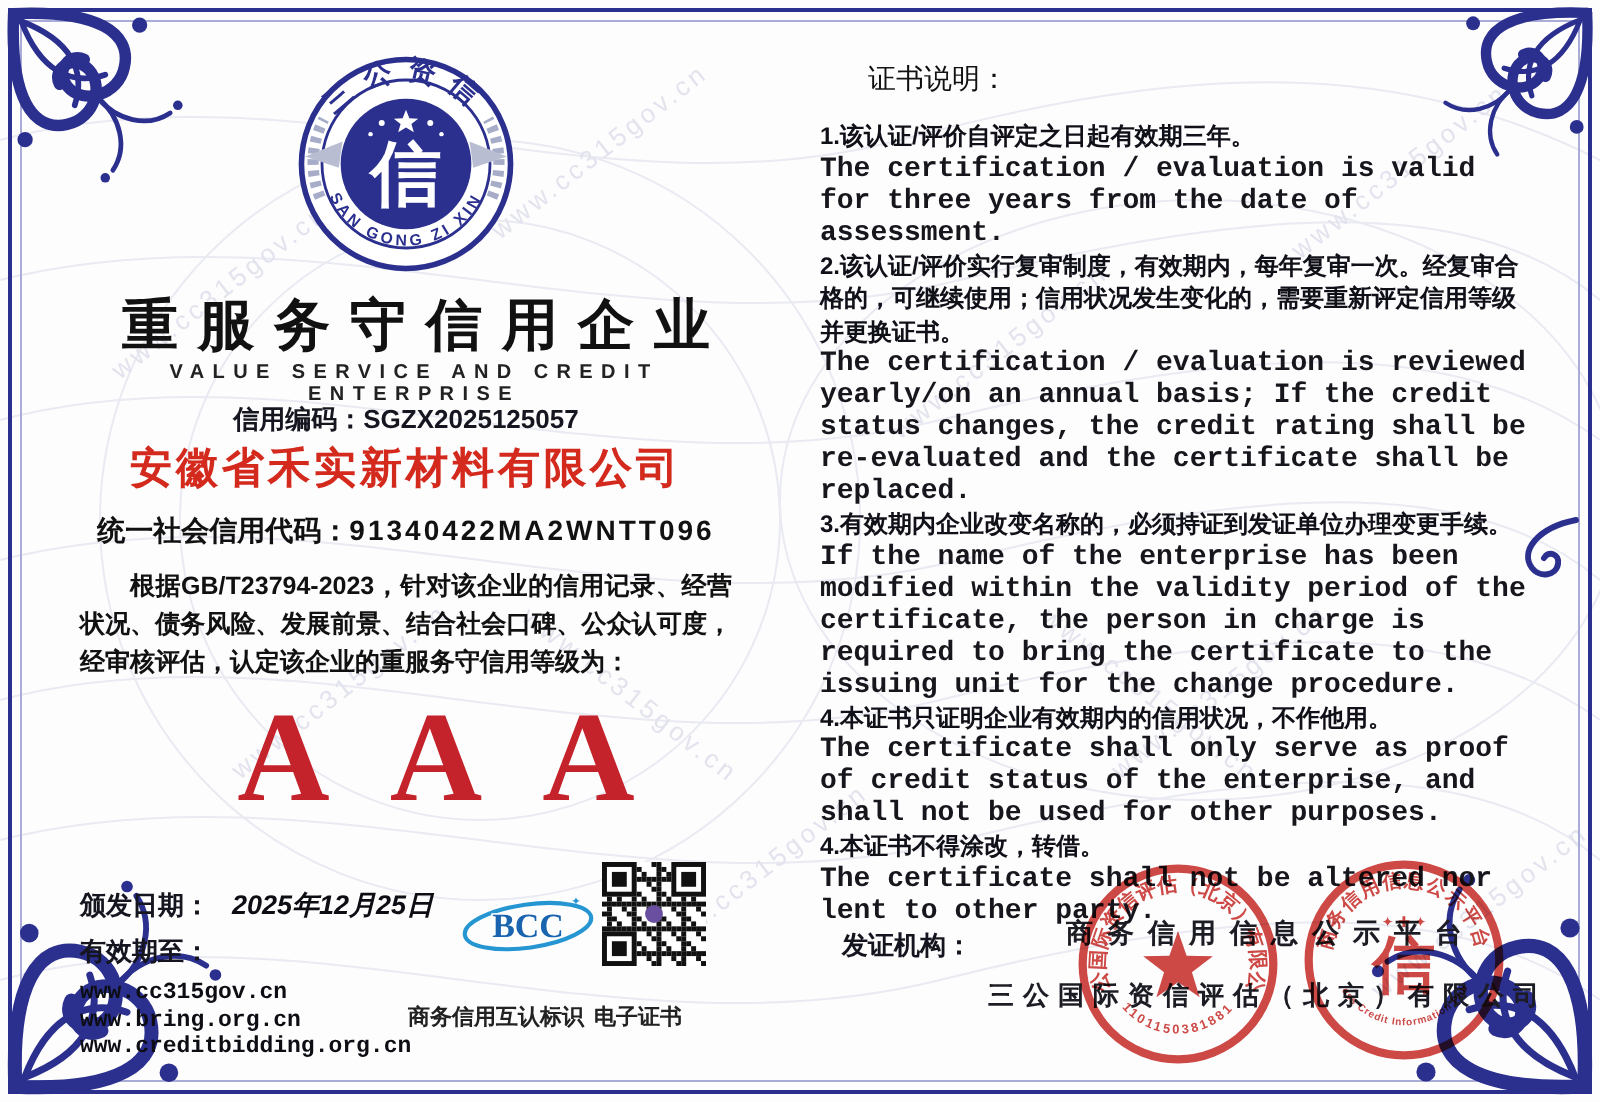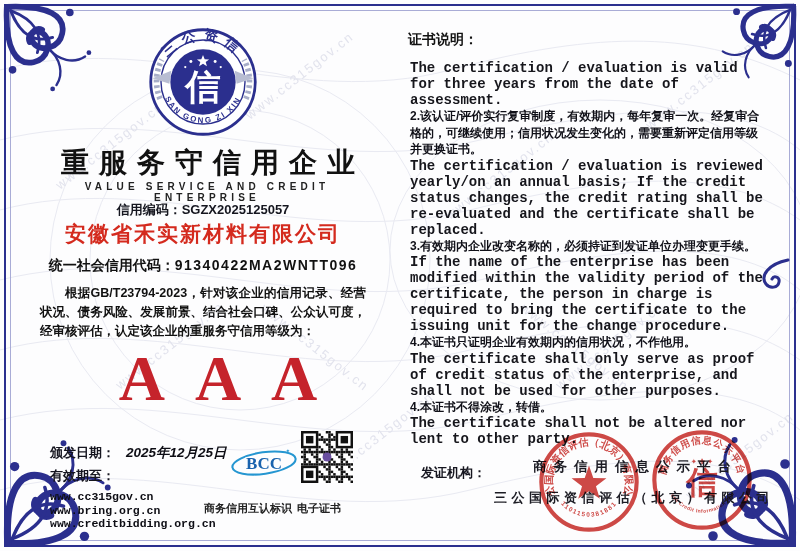--- a/index.html
+++ b/index.html
@@ -20,33 +20,33 @@
   .title{top:144px;font-size:28px;font-weight:900;letter-spacing:10px;padding-left:10px;color:#111;}
   .subtitle{top:181px;font-size:10px;font-weight:700;letter-spacing:4.2px;padding-left:4px;color:#222;}
   .code-row{top:201px;font-size:13px;font-weight:800;color:#15161f;}
   .company{top:220px;font-size:21px;font-weight:900;letter-spacing:2px;color:#d42a1e;}
   .uscc{top:257px;font-size:14px;font-weight:800;color:#111;}
   .uscc .num{letter-spacing:1.5px;}
   .para{left:40px;top:284px;width:326px;font-size:12.5px;font-weight:700;line-height:19px;
         text-align:justify;text-indent:2em;color:#111;}
   .rating{top:342px;font-family:"Liberation Serif",serif;font-size:64px;font-weight:700;
           letter-spacing:30px;padding-left:30px;color:#c5232b;}
-  .inforow{left:50px;display:flex;font-weight:800;align-items:flex-end;}
+  .inforow{left:40px;display:flex;font-weight:800;align-items:flex-end;}
   .inforow .lbl{font-size:13px;width:76px;flex:none;color:#15151f;}
   .inforow .val{font-size:13.5px;color:#0d0d14;font-style:italic;}
   .row-issue{top:444px;}
   .row-valid{top:467px;}
   .row-query{top:490px;}
   .urls{font-family:"Liberation Mono",monospace;font-size:11.5px;font-weight:700;line-height:13.5px;color:#0d0d14;}
   .bcc{left:228px;top:443px;}
   .qr{left:301px;top:431px;}
   .caption{top:501px;font-size:11px;font-weight:700;color:#222;}
   .cap-bcc{left:204px;}
   .cap-ecert{left:297px;}
-  .r-heading{left:408px;top:31px;font-size:14px;font-weight:700;color:#111;}
+  .r-heading{left:434px;top:31px;font-size:14px;font-weight:400;color:#111;}
   .notes{left:410px;top:60px;width:354px;}
   .notes p{margin:0;}
   .note-zh{font-size:12px;font-weight:700;line-height:16.5px;color:#101018;}
   .note-en{font-family:"Liberation Mono",monospace;font-size:14px;font-weight:700;line-height:16px;color:#16161c;}
   .issuer-lbl{left:421px;top:464px;font-size:13px;font-weight:800;color:#15151f;}
   .issuer-l1{left:533px;top:458px;font-size:13.5px;font-weight:800;letter-spacing:7px;white-space:nowrap;color:#1c1c24;z-index:4;}
   .issuer-l2{left:494px;top:489px;font-size:13px;font-weight:800;letter-spacing:4.5px;white-space:nowrap;color:#1c1c24;z-index:4;}
   .stamp{position:absolute;z-index:5;opacity:0.88;mix-blend-mode:multiply;}
   .stamp1{left:534px;top:427px;}
   .stamp2{left:647px;top:425px;}
@@ -373,20 +373,21 @@
       <rect x="2" y="16" width="3" height="3" fill="#111111"></rect>
       <circle cx="10.5" cy="10.5" r="1.8" fill="#6a4fa0"></circle>
     </svg>
 
   <div class="abs caption cap-bcc">商务信用互认标识</div>
   <div class="abs caption cap-ecert">电子证书</div>
 
   <div class="abs r-heading">证书说明：</div>
 
   <div class="abs notes">
+    <p class="note-zh">1.该认证/评价自评定之日起有效期三年。</p>
     <p class="note-en">The certification / evaluation is valid for three years from the date of assessment.</p>
     <p class="note-zh">2.该认证/评价实行复审制度，有效期内，每年复审一次。经复审合格的，可继续使用；信用状况发生变化的，需要重新评定信用等级并更换证书。</p>
     <p class="note-en">The certification / evaluation is reviewed yearly/on an annual basis; If the credit status changes, the credit rating shall be re-evaluated and the certificate shall be replaced.</p>
     <p class="note-zh">3.有效期内企业改变名称的，必须持证到发证单位办理变更手续。</p>
     <p class="note-en">If the name of the enterprise has been modified within the validity period of the certificate, the person in charge is required to bring the certificate to the issuing unit for the change procedure.</p>
     <p class="note-zh">4.本证书只证明企业有效期内的信用状况，不作他用。</p>
     <p class="note-en">The certificate shall only serve as proof of credit status of the enterprise, and shall not be used for other purposes.</p>
     <p class="note-zh">4.本证书不得涂改，转借。</p>
     <p class="note-en">The certificate shall not be altered nor lent to other party.</p>
   </div>

